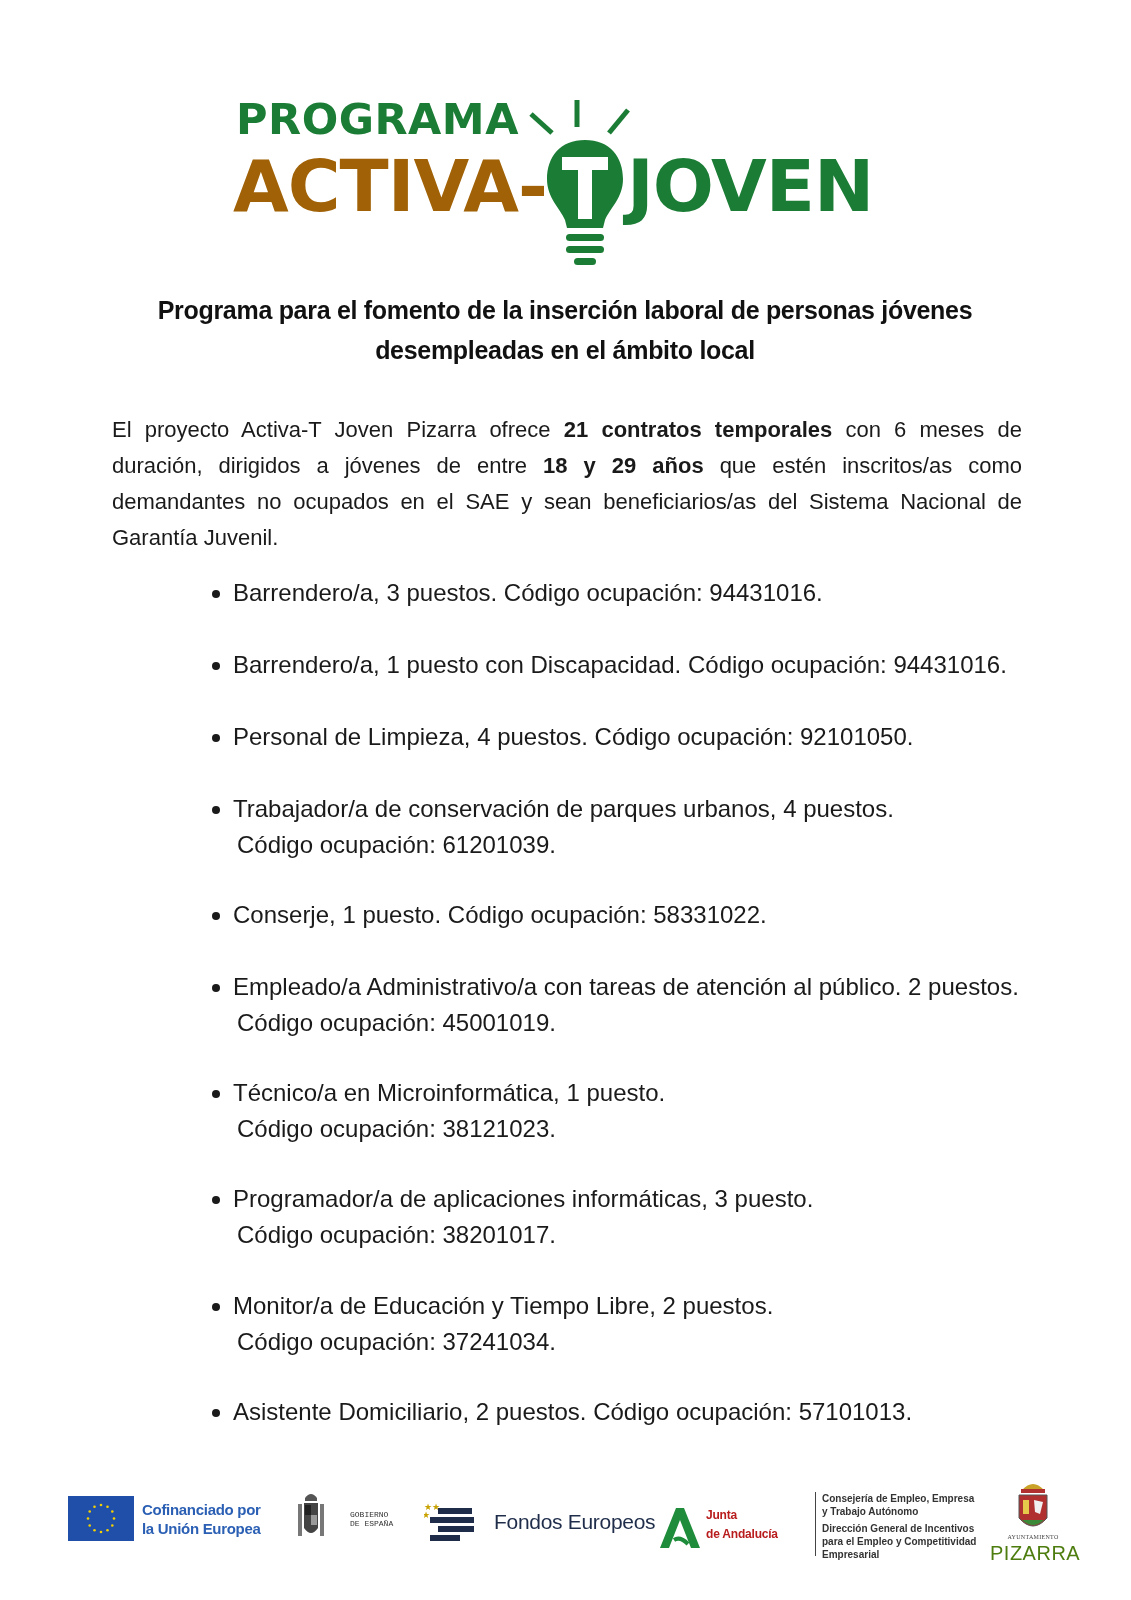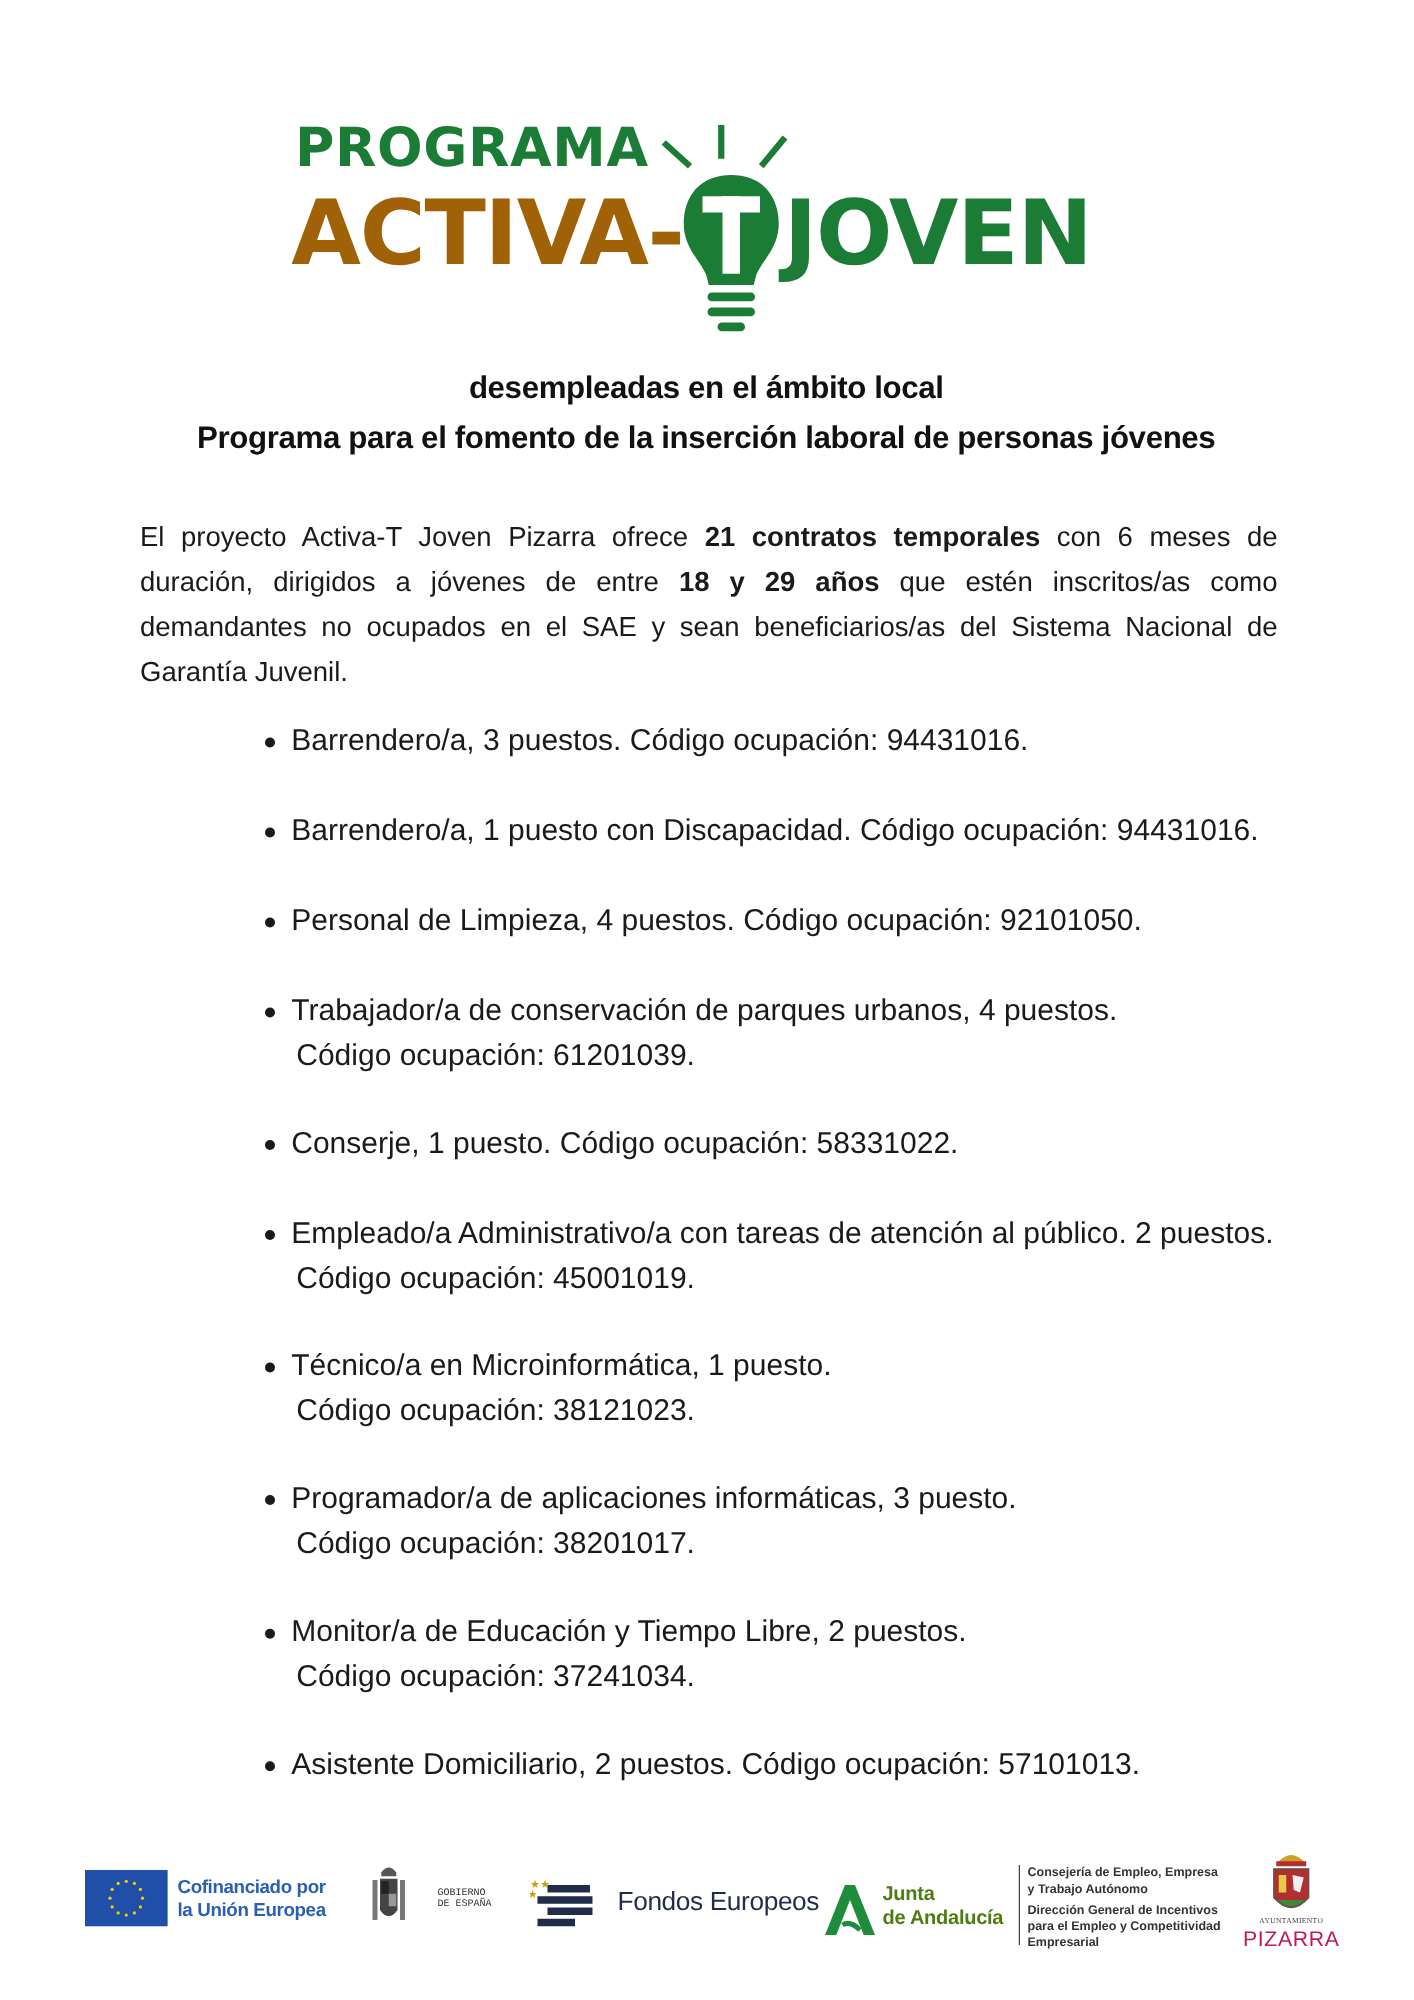--- a/index.html
+++ b/index.html
@@ -39,30 +39,30 @@
   .eu-text { position: absolute; left: 142px; top: 30px; font-family: "Liberation Sans", sans-serif;
              font-weight: bold; font-size: 15px; line-height: 19px; color: #2a5fb4; letter-spacing: -0.3px; }
   .gob-shield { position: absolute; left: 296px; top: 18px; width: 30px; height: 56px; }
   .gob-text { position: absolute; left: 350px; top: 40px; font-family: Liberation Mono, monospace;
               font-size: 8px; line-height: 9px; color: #333; }
   .fondos-icon { position: absolute; left: 424px; top: 30px; width: 62px; height: 48px; }
   .fondos-text { position: absolute; left: 494px; top: 40px; font-family: "Liberation Sans", sans-serif;
                  font-size: 21px; color: #1f2d4a; letter-spacing: -0.3px; }
   .junta-icon { position: absolute; left: 658px; top: 36px; width: 44px; height: 44px; }
   .junta-text { position: absolute; left: 706px; top: 36px; font-family: "Liberation Sans", sans-serif;
-                font-weight: bold; font-size: 16px; line-height: 19px; color: #4d7c0f; letter-spacing: -0.2px; }
+                font-weight: bold; font-size: 12px; line-height: 19px; color: #b91c1c; letter-spacing: -0.2px; }
   .divider { position: absolute; left: 815px; top: 22px; width: 1px; height: 64px; background: #444; }
   .consejeria { position: absolute; left: 822px; top: 22px; font-family: "Liberation Sans", sans-serif;
                 font-weight: bold; font-size: 10px; line-height: 13px; color: #333; }
   .consejeria .gap { height: 4px; }
   .pizarra-crest { position: absolute; left: 1010px; top: 8px; width: 46px; height: 56px; }
   .pizarra-small { position: absolute; left: 990px; top: 64px; width: 86px; text-align: center;
                    font-family: "Liberation Serif", serif; font-size: 6px; color: #444; letter-spacing: 0.3px; }
   .pizarra-name { position: absolute; left: 990px; top: 72px; width: 86px; text-align: center;
-                  font-family: "Liberation Sans", sans-serif; font-size: 17px; color: #be185d; letter-spacing: 0.5px; }
+                  font-family: "Liberation Sans", sans-serif; font-size: 20px; color: #4d7c0f; letter-spacing: 0.5px; }
 </style>
 </head>
 <body>
 
 <div class="logo">
   <div class="logo-programa">PROGRAMA</div>
   <div class="logo-activa">ACTIVA-</div>
   <svg class="bulb" viewBox="0 0 130 180">
 
     <line x1="57" y1="5" x2="57" y2="32" stroke="#1b7d35" stroke-width="5"></line>
@@ -75,22 +75,22 @@
     <rect x="58" y="62" width="14" height="62" fill="#ffffff"></rect>
 
     <rect x="46" y="139" width="38" height="7" rx="3.5" fill="#1b7d35"></rect>
     <rect x="46" y="151" width="38" height="7" rx="3.5" fill="#1b7d35"></rect>
     <rect x="54" y="163" width="22" height="7" rx="3.5" fill="#1b7d35"></rect>
   </svg>
   <div class="logo-joven">JOVEN</div>
 </div>
 
 <div class="subtitle">
+  <div>Programa para el fomento  de la inserción laboral de personas jóvenes</div>
   <div>desempleadas en el ámbito local</div>
-  <div>Programa para el fomento  de la inserción laboral de personas jóvenes</div>
 </div>
 
 <p class="intro" style="margin:0;"><span>El proyecto Activa-T Joven Pizarra ofrece </span><b>21 contratos temporales</b><span> con 6 meses de duración, dirigidos a jóvenes de entre </span><b>18 y 29 años</b><span> que estén inscritos/as como demandantes no ocupados en el SAE y sean beneficiarios/as del Sistema Nacional de Garantía Juvenil.</span></p>
 
 <div class="jobs">
   <div class="job" style="top:575px">
     <span class="bullet"></span>
     <span>Barrendero/a, 3 puestos. Código ocupación: 94431016.</span>
   </div>
   <div class="job" style="top:647px">

